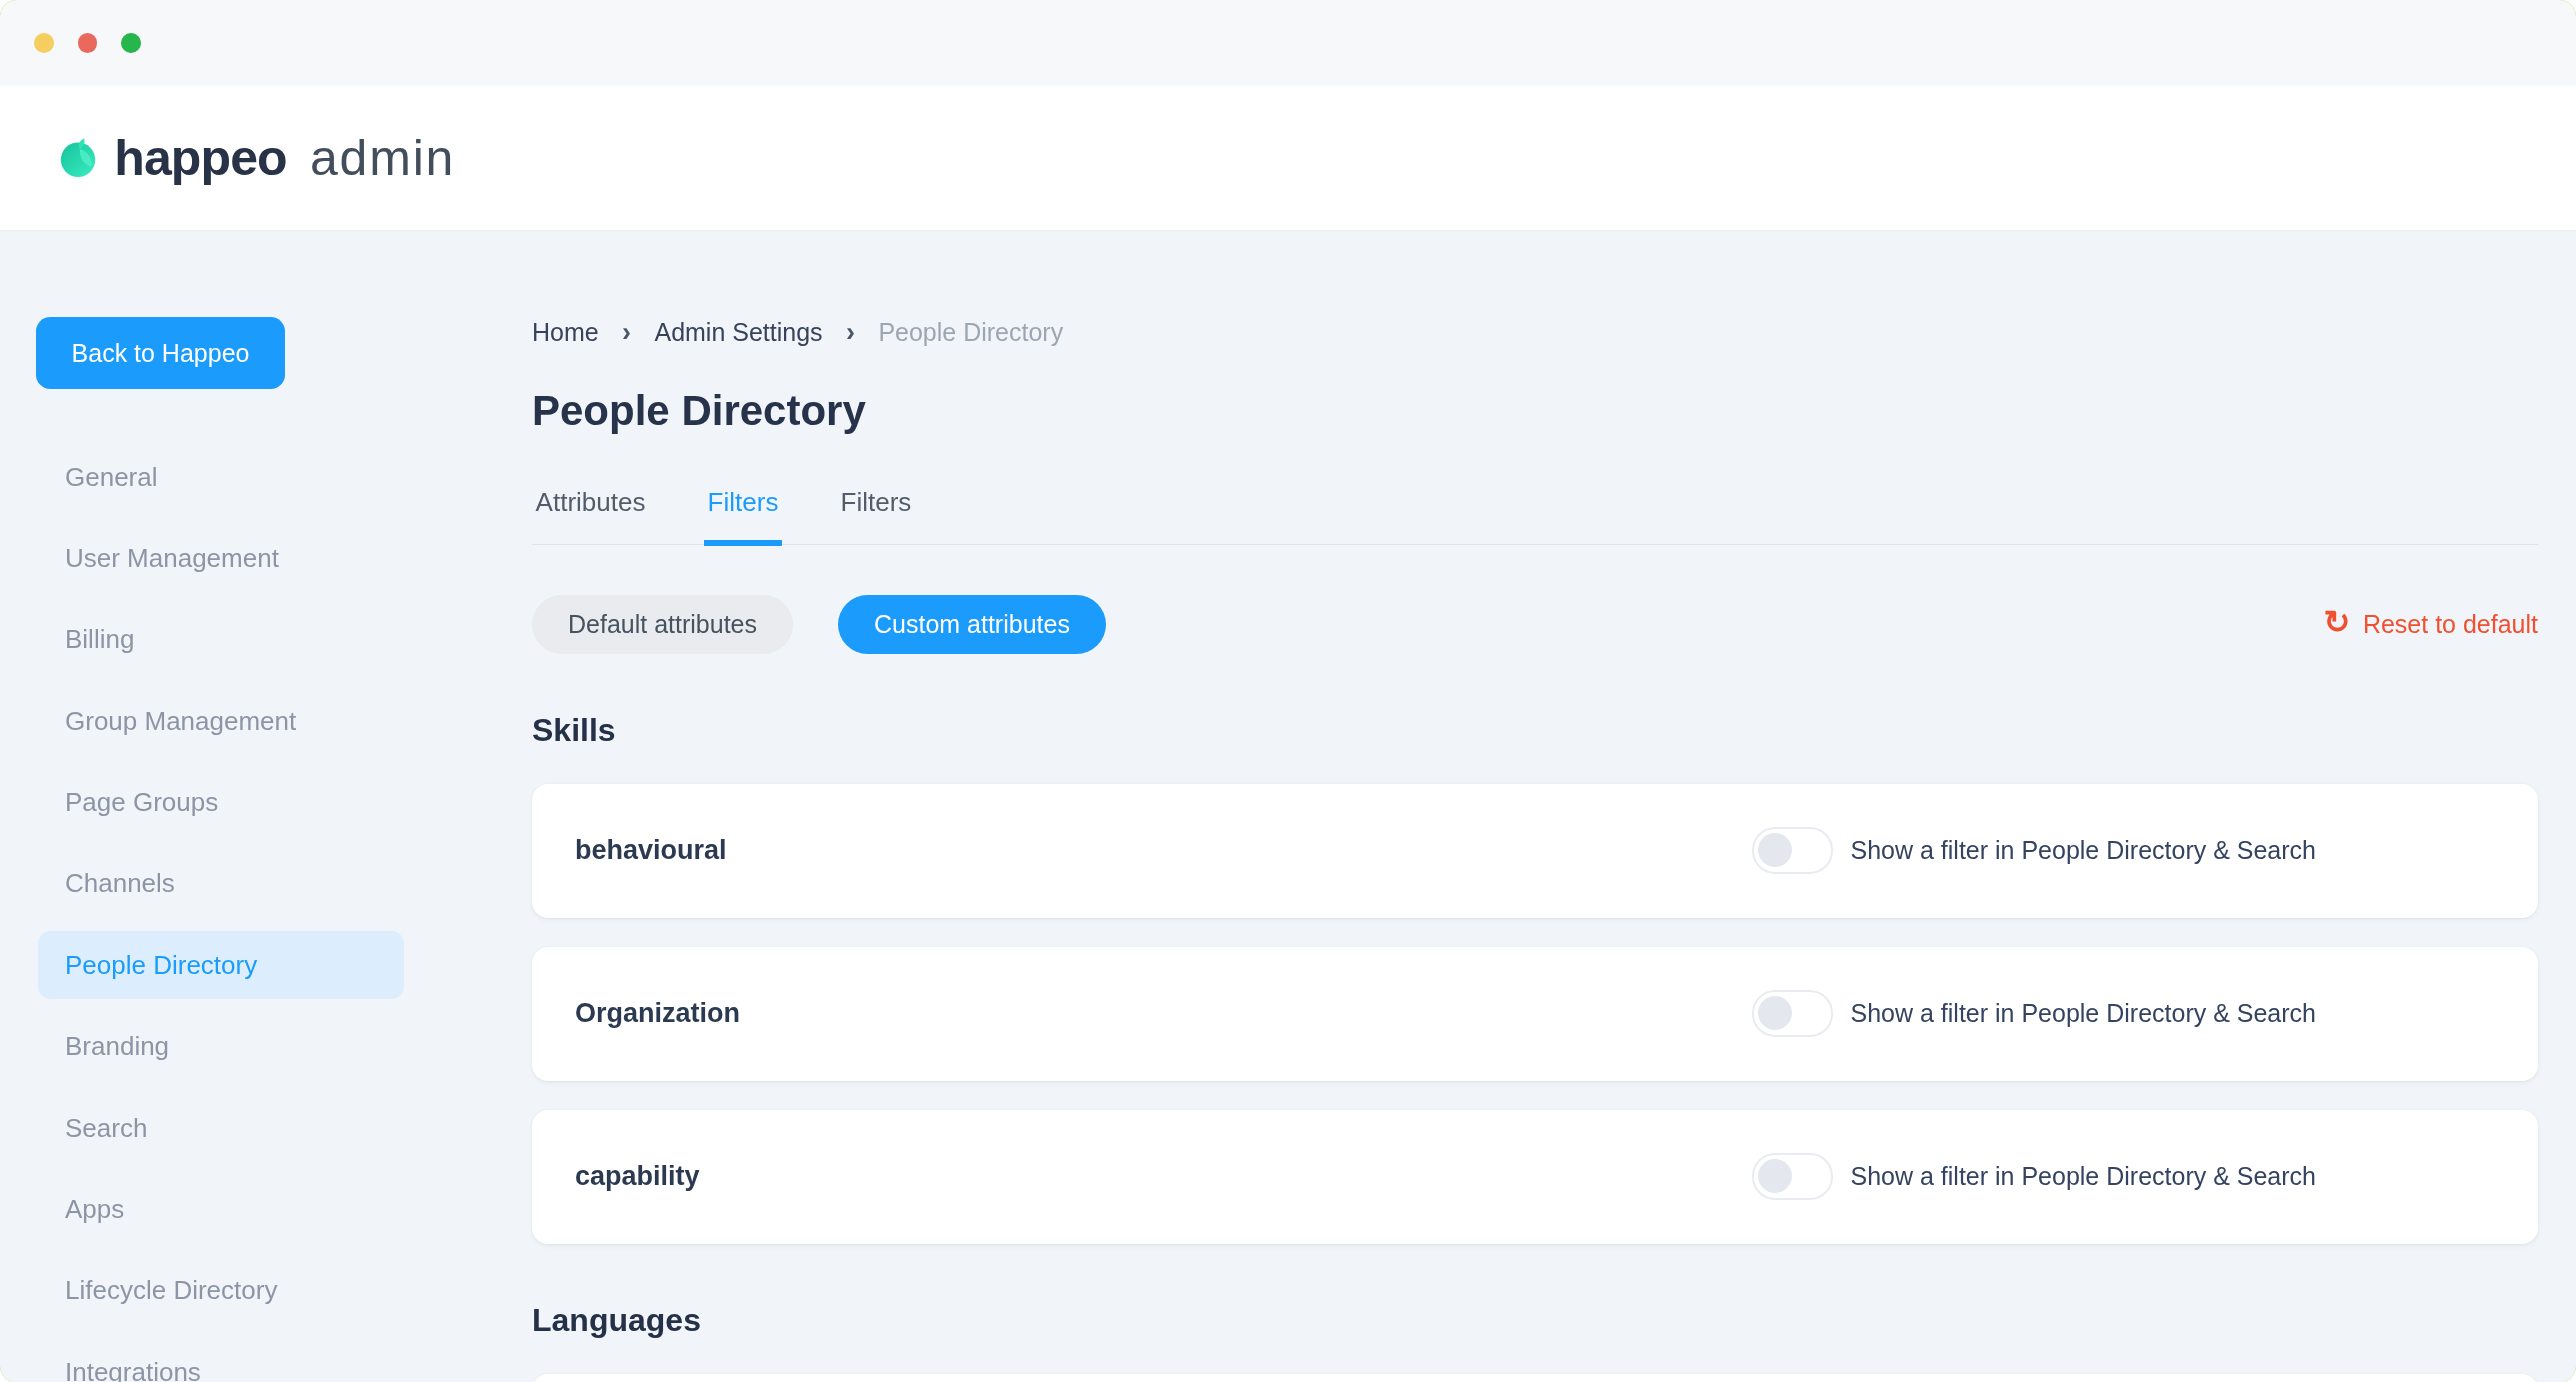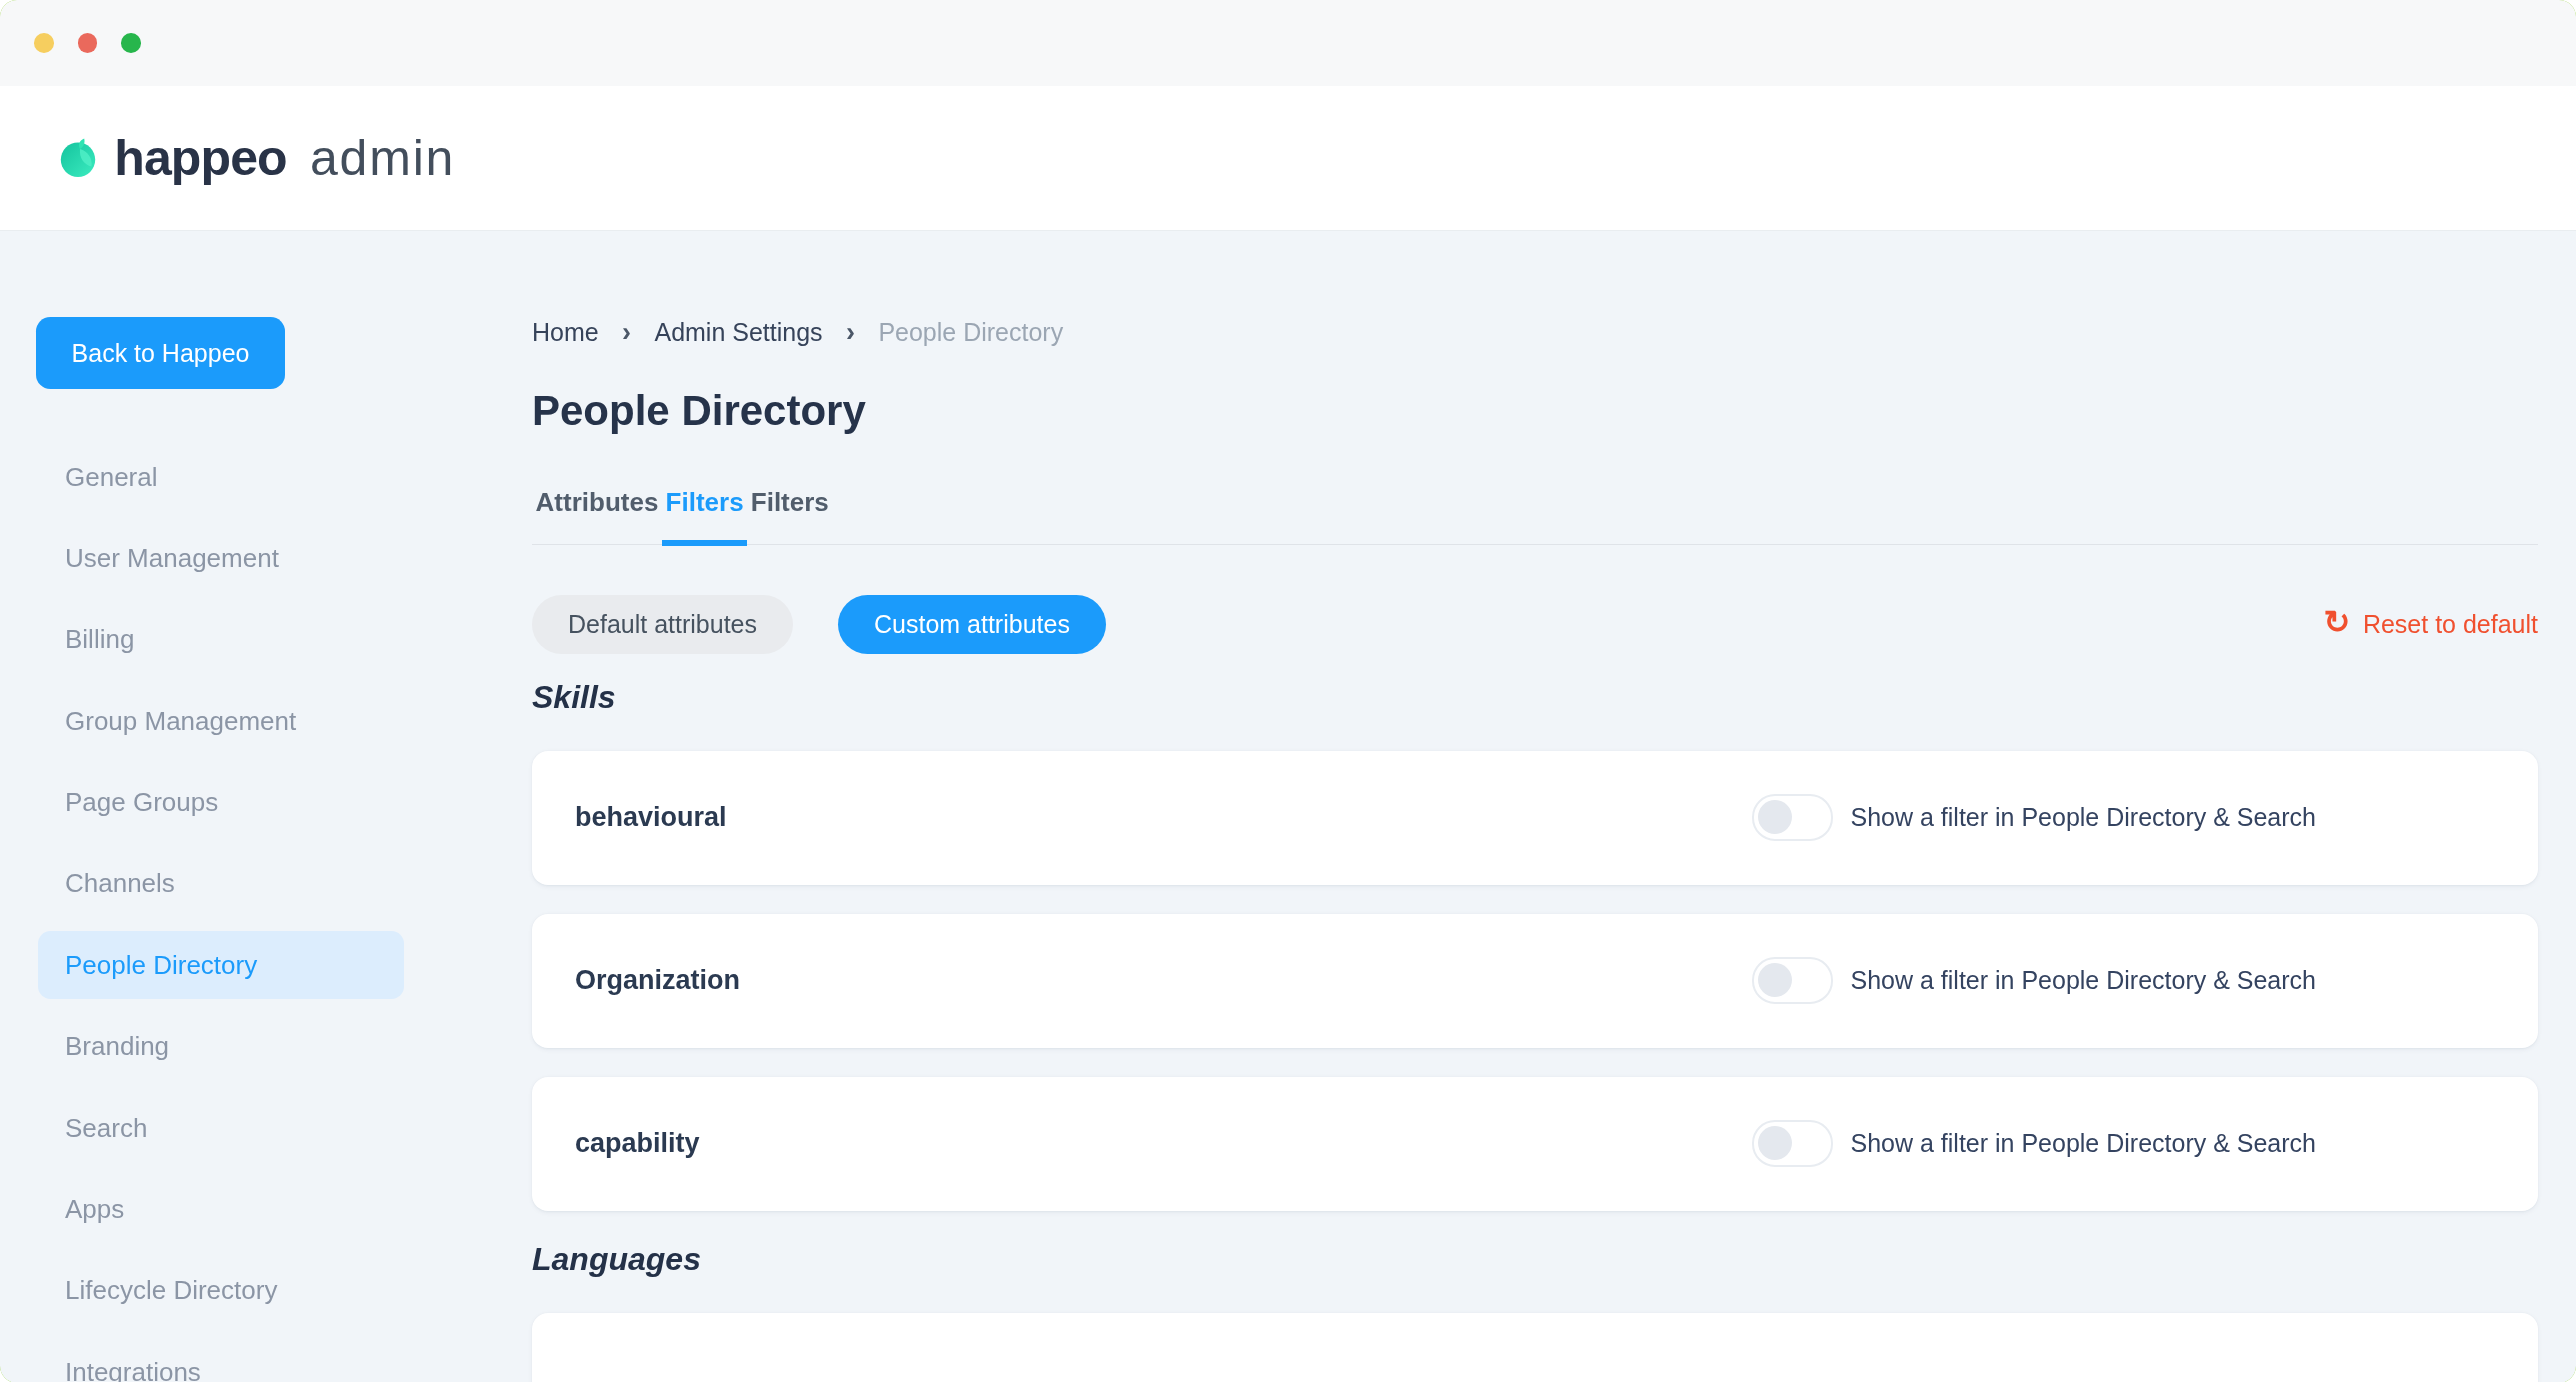--- a/index.html
+++ b/index.html
@@ -42,36 +42,36 @@
   .main { flex:1; padding-left:49px; padding-right:38px; }
 
   .breadcrumb { margin-top:86px; display:flex; align-items:flex-end; gap:18px;
                 font-size:25px; line-height:30px; }
   .crumb { color:#36435a; cursor:pointer; }
   .crumb-sep { color:#4b5768; font-size:27px; font-weight:700; padding:0 5.4px; }
   .crumb.current { color:#9ba6b3; cursor:default; }
 
   .page-title { margin-top:39px; font-size:42px; line-height:50px; font-weight:700; color:#26334a; }
 
-  .tabs { margin-top:50px; display:flex; border-bottom:1.8px solid #dfe3e8;font-weight:bold; }
+  .tabs { margin-top:50px; display:flex; gap:55px; border-bottom:1.8px solid #dfe3e8; }
   .tab { font-size:26px; line-height:32px; color:#515d6c; padding:0 3.6px 21.5px 3.6px; cursor:pointer;
          border-bottom:6.3px solid transparent; margin-bottom:-1.8px; }
   .tab.active { color:#1b9bfb; border-bottom-color:#1b9bfb; }
 
   .toolbar { margin-top:50px; display:flex; align-items:center; }
   .pill { height:59px; border:none; border-radius:29.5px; padding:0 36px; font-size:25px;
           font-family:"Liberation Sans", sans-serif; cursor:pointer; display:flex; align-items:center; }
   .pill.gray { background:#e9ebee; color:#46525f; margin-right:45px; }
   .pill.blue { background:#1b9bfb; color:#ffffff; }
   .reset { margin-left:auto; display:flex; align-items:center; gap:12.5px; color:#f0502f;
            font-size:25px; cursor:pointer; }
   .reset-icon { font-size:32px; font-weight:700; line-height:1; transform:translateY(-1.8px); }
 
-  .section-heading { margin-top:24px; margin-bottom:34px; font-size:32px; line-height:39px;
-                     font-weight:700; color:#243148;font-style:italic; }
+  .section-heading { margin-top:57px; margin-bottom:34px; font-size:32px; line-height:39px;
+                     font-weight:700; color:#243148; }
 
   .card { height:134px; background:#ffffff; border-radius:16px; margin-bottom:29px;
           box-shadow:0 1.8px 5.4px rgba(25,45,80,0.05), 0 0.9px 1.8px rgba(25,45,80,0.04);
           display:flex; align-items:center; padding-left:43px; }
   .row-label { font-size:27px; font-weight:600; color:#2b3a51; flex:1; }
   .row-right { display:flex; align-items:center; gap:18px; margin-right:222px; }
   .toggle { width:81px; height:47px; border-radius:23px; background:#ffffff;
             border:2.7px solid #e8ecf1; position:relative; cursor:pointer; flex:0 0 81px; }
   .toggle .knob { position:absolute; left:4.5px; top:3.6px; width:34px; height:34px;
                   border-radius:50%; background:#e4e8ee; }

